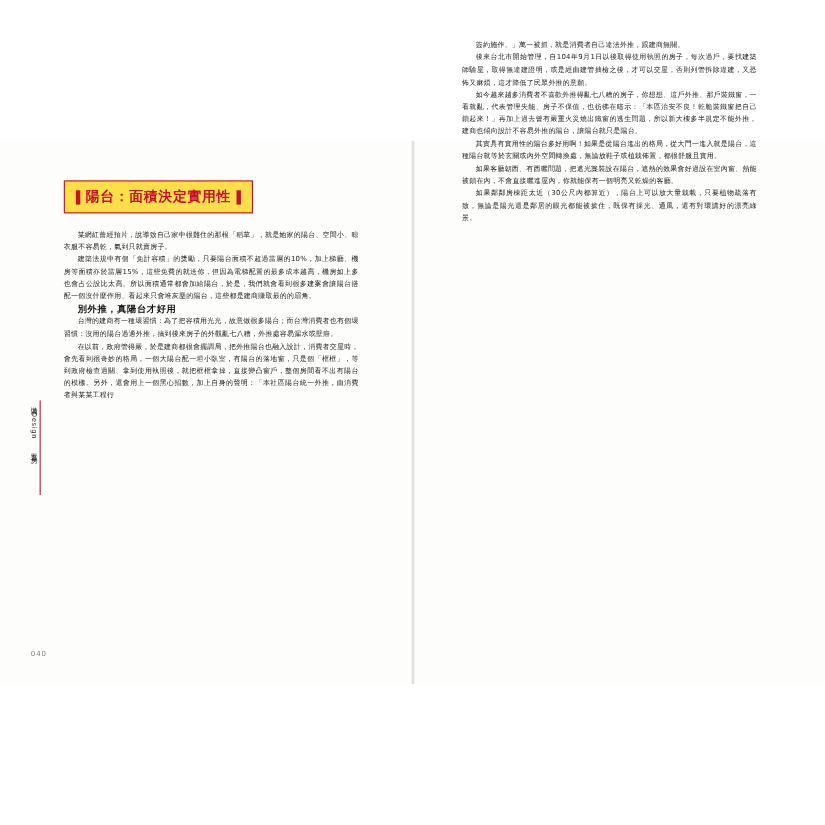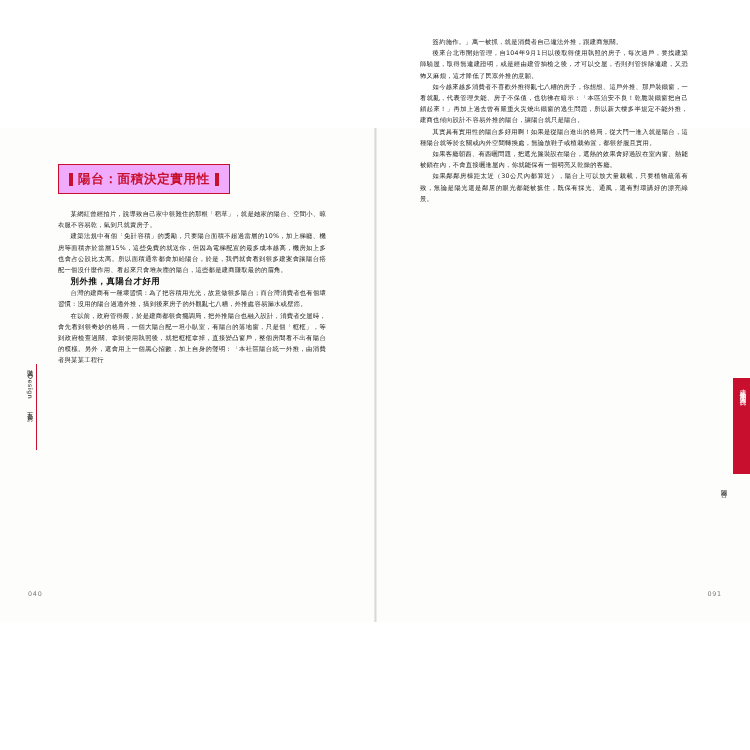--- a/index.html
+++ b/index.html
@@ -117,21 +117,21 @@
 
   
   .title-box {
     position: absolute;
     left: 58px;
     top: 36px;
     width: 172px;
     height: 30px;
     border: 1.6px solid #c8102e;
     box-sizing: border-box;
-    background: #f0abfc;
+    background: #fde047;
   }
   .title-inner {
     position: absolute;
     left: 0;
     top: 0;
     right: 0;
     bottom: 0;
     display: flex;
     align-items: center;
     padding-left: 10px;
@@ -227,26 +227,20 @@
       <p>某網紅曾經拍片，說導致自己家中很難住的那根「稻草」，就是她家的陽台、空間小、晾衣服不容易乾，氣到只就賣房子。</p>
       <p>建築法規中有個「免計容積」的獎勵，只要陽台面積不超過當層的10%，加上梯廳、機房等面積亦於當層15%，這些免費的就送你，但因為電梯配置的最多成本越高，機房如上多也會占公設比太高。所以面積通常都會加給陽台，於是，我們就會看到很多建案會讓陽台搭配一個沒什麼作用、看起來只會堆灰塵的陽台，這些都是建商賺取最的的眉角。</p>
       <p class="subhead">別外推，真陽台才好用</p>
       <p>台灣的建商有一種壞習慣：為了把容積用光光，故意做很多陽台；而台灣消費者也有個壞習慣：沒用的陽台過適外推，搞到後來房子的外觀亂七八糟，外推處容易漏水或壁癌。</p>
       <p>在以前，政府管得嚴，於是建商都很會擺調局，把外推陽台也融入設計，消費者交屋時，會先看到很奇妙的格局，一個大陽台配一坦小臥室，有陽台的落地窗，只是個「框框」，等到政府檢查過關、拿到使用執照後，就把框框拿掉，直接變凸窗戶，整個房間看不出有陽台的模樣。另外，還會用上一個黑心招數，加上自身的聲明：「本社區陽台統一外推，由消費者與某某工程行</p>
     </div>
 
     <div class="folio folio-left">040</div>
   </div>
 
-  <div class="right-page">
-    <div class="side-tab-right"></div>
-    <div class="side-tab-right-label">建商偷用偷天換日</div>
-    <div class="side-tab-right-sub">陽台</div>
-    <div class="folio folio-right">091</div>
-  </div>
 
   <div class="col col-right">
     <p>簽約施作。」萬一被抓，就是消費者自己違法外推，跟建商無關。</p>
     <p>後來台北市開始管理，自104年9月1日以後取得使用執照的房子，每次過戶，要找建築師驗屋，取得無違建證明，或是經由建管抽檢之後，才可以交屋，否則列管拆除違建，又恐怖又麻煩，這才降低了民眾外推的意願。</p>
     <p>如今越來越多消費者不喜歡外推得亂七八糟的房子，你想想、這戶外推、那戶裝鐵窗，一看就亂，代表管理失能、房子不保值，也彷彿在暗示：「本區治安不良！乾脆裝鐵窗把自己鎖起來！」再加上過去曾有嚴重火災燒出鐵窗的逃生問題，所以新大樓多半規定不能外推，建商也傾向設計不容易外推的陽台，讓陽台就只是陽台。</p>
     <p>其實具有實用性的陽台多好用啊！如果是從陽台進出的格局，從大門一進入就是陽台，這種陽台就等於玄關或內外空間轉換處，無論放鞋子或植栽佈置，都很舒服且實用。</p>
     <p>如果客廳朝西、有西曬問題，把遮光簾裝設在陽台，遮熱的效果會好過設在室內窗、熱能被鎖在內，不會直接曬進屋內，你就能保有一個明亮又乾燥的客廳。</p>
     <p>如果鄰鄰房棟距太近（30公尺內都算近），陽台上可以放大量栽載，只要植物疏落有致，無論是陽光還是鄰居的眼光都能被摭住，既保有採光、通風，還有對環講好的漂亮綠景。</p>
   </div>
 

